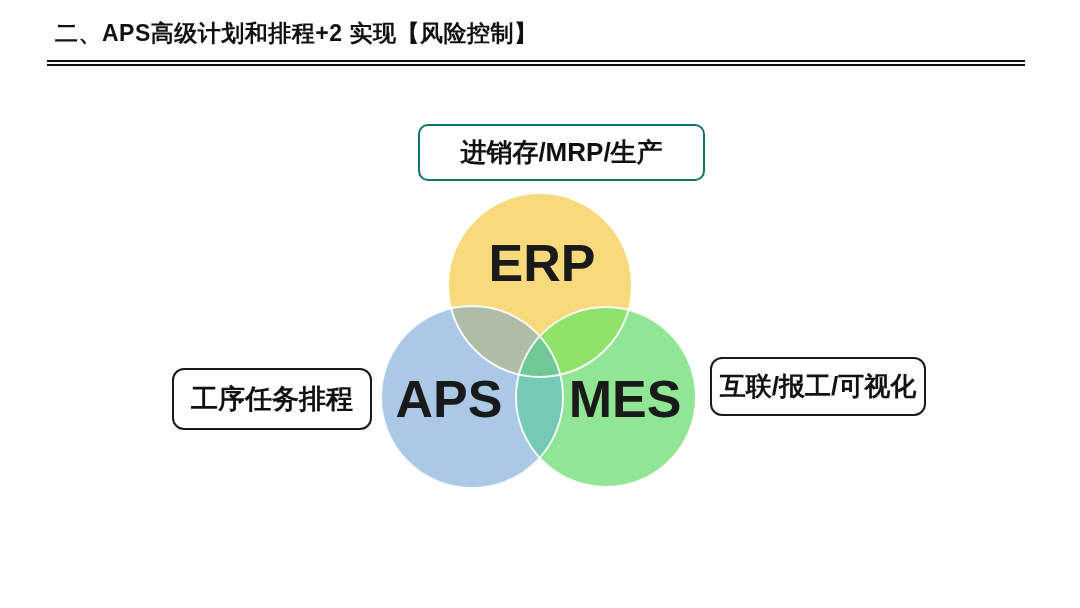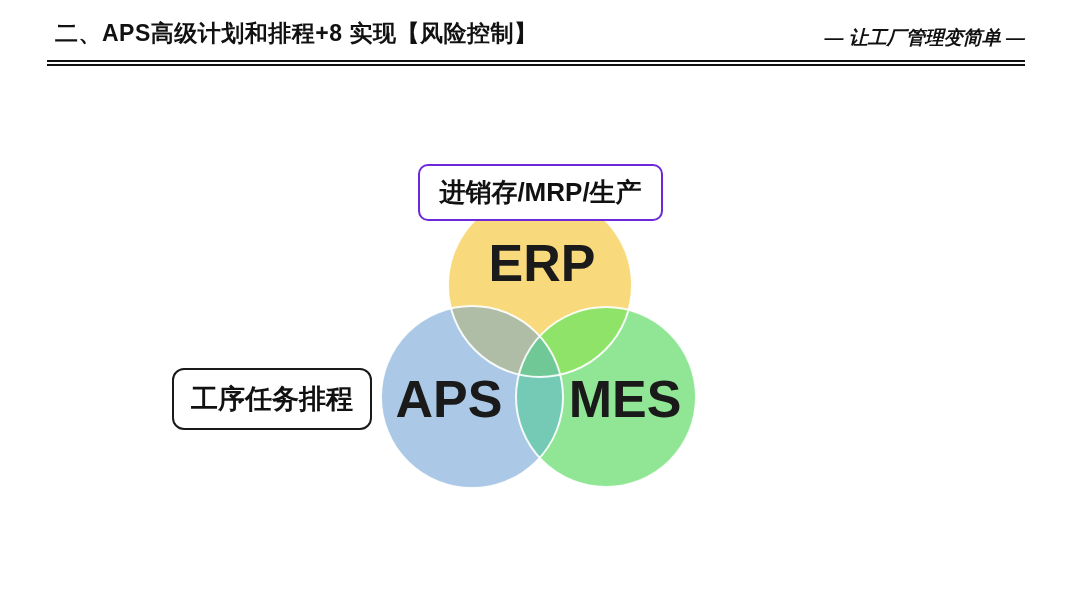--- a/index.html
+++ b/index.html
@@ -62,26 +62,25 @@
     align-items: center;
     justify-content: center;
     font-weight: bold;
     color: #111111;
     white-space: nowrap;
     box-sizing: border-box;
   }
   .callout-top {
     left: 418px;
     top: 124px;
-    width: 245px;
+    width: 287px;
     height: 57px;
-    border: 2px solid #6d28d9;
+    border: 2px solid #0f766e;
     border-radius: 10px;
     font-size: 26px;
-    margin-top: 40px;
   }
   .callout-left {
     left: 172px;
     top: 368px;
     width: 200px;
     height: 62px;
     border: 2px solid #1a1a1a;
     border-radius: 12px;
     font-size: 27px;
   }
@@ -93,23 +92,22 @@
     border: 2px solid #1a1a1a;
     border-radius: 12px;
     font-size: 26px;
   }
 </style>
 </head>
 <body>
 
 <div class="slide">
 
-  <div class="header-title">二、APS高级计划和排程+8 实现【风险控制】</div>
+  <div class="header-title">二、APS高级计划和排程+2 实现【风险控制】</div>
 
-  <div class="header-slogan">— 让工厂管理变简单 —</div>
 
   <div class="divider"></div>
 
   <svg class="venn" width="1080" height="608" viewBox="0 0 1080 608">
     <defs>
       <clipPath id="clipERP">
           <circle cx="540" cy="285" r="92"></circle>
         </clipPath>
       <clipPath id="clipAPS">
           <circle cx="472" cy="397" r="91"></circle>
@@ -141,14 +139,17 @@
   </svg>
 
   <div class="callout callout-top">
     <span>进销存/MRP/生产</span>
   </div>
 
   <div class="callout callout-left">
     <span>工序任务排程</span>
   </div>
 
+  <div class="callout callout-right">
+    <span>互联/报工/可视化</span>
+  </div>
 
 </div>
 
 </body></html>

